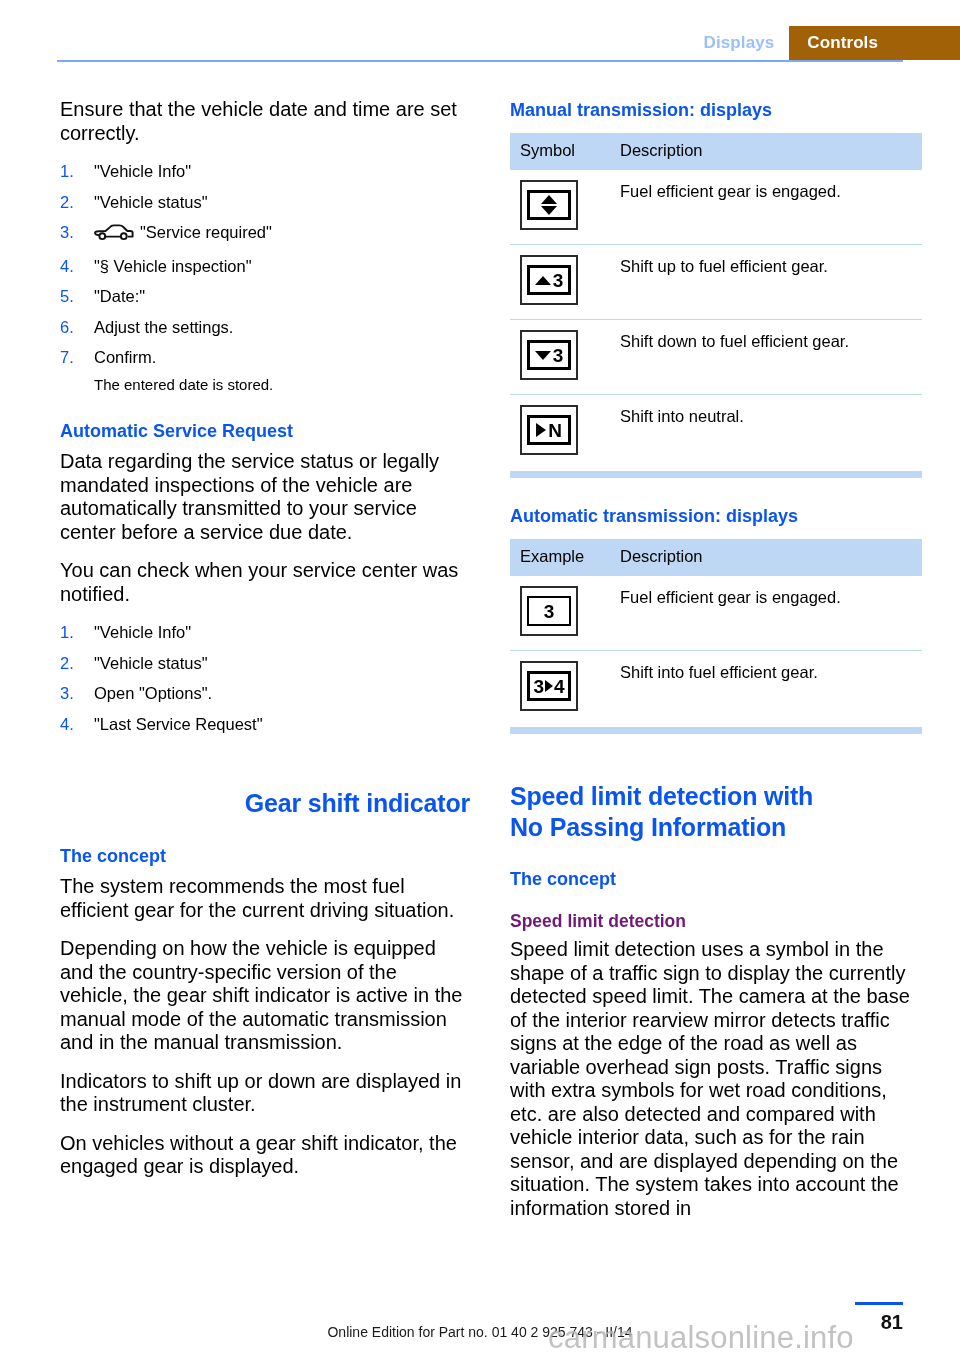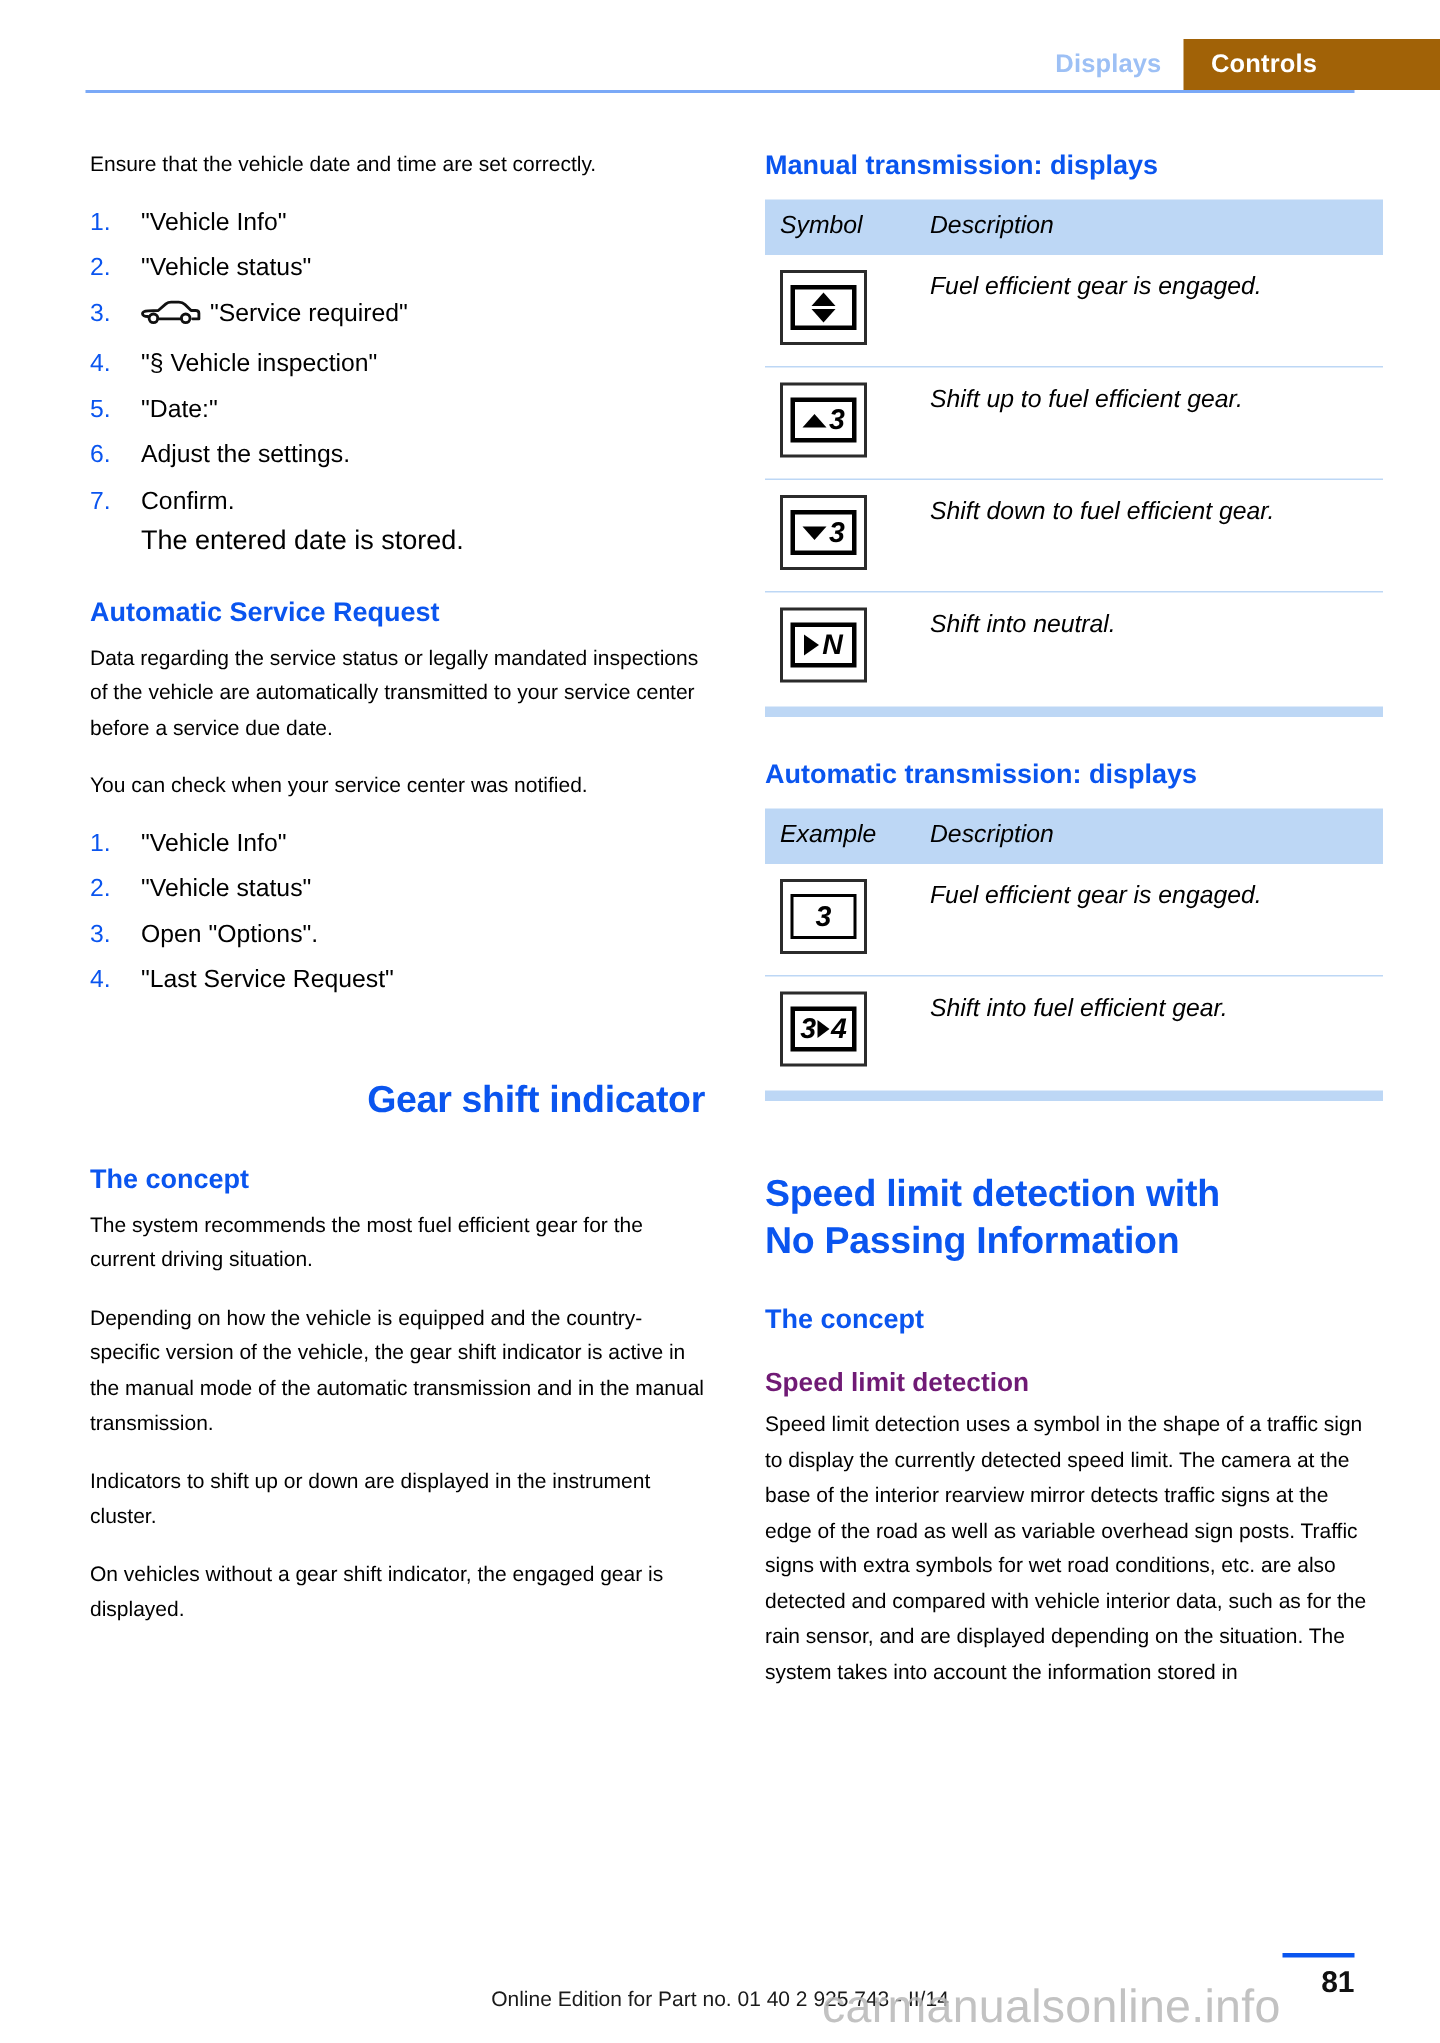--- a/index.html
+++ b/index.html
@@ -66,21 +66,21 @@
   .col {
     position: absolute;
     top: 98px;
     width: 410px;
   }
   .col-left { left: 60px; }
   .col-right { left: 510px; }
 
   p.body {
     margin: 0 0 15px 0;
-    font-size: 14px;
+    font-size: 20px;
     line-height: 23.5px;
   }
 
   h1.chapter {
     margin: 0 0 0 0;
     font-size: 25px;
     font-weight: bold;
     color: #0a55ef;
     line-height: 31px;
     letter-spacing: -0.2px;
@@ -115,21 +115,21 @@
   }
   ol.steps li .num {
     color: #0a55ef;
     width: 34px;
     flex: 0 0 34px;
   }
   ol.steps li .txt {
     flex: 1 1 auto;
   }
   .sub-note {
-    font-size: 18px;
+    font-size: 15px;
     line-height: 23.5px;
     margin-left: 34px;
     margin-top: -1px;
   }
 
   
   .car-icon {
     display: inline-block;
     vertical-align: -3px;
     margin-right: 6px;
@@ -158,21 +158,21 @@
     line-height: 22px;
   }
   table.sym-table tbody tr:first-child td { border-top: none; }
   table.sym-table td.c1 { width: 90px; padding-left: 10px; }
   .table-footer-bar {
     width: 412px;
     height: 7px;
     background: #bdd7f5;
     margin-top: 2px;
   }
-  .table-wrap { margin-bottom: 0; font-style: italic; }
+  .table-wrap { margin-bottom: 0; }
 
   
   .glyph {
     width: 58px;
     height: 50px;
     border: 2px solid #2b2b2b;
     box-sizing: border-box;
     position: relative;
     background: #fff;
   }

